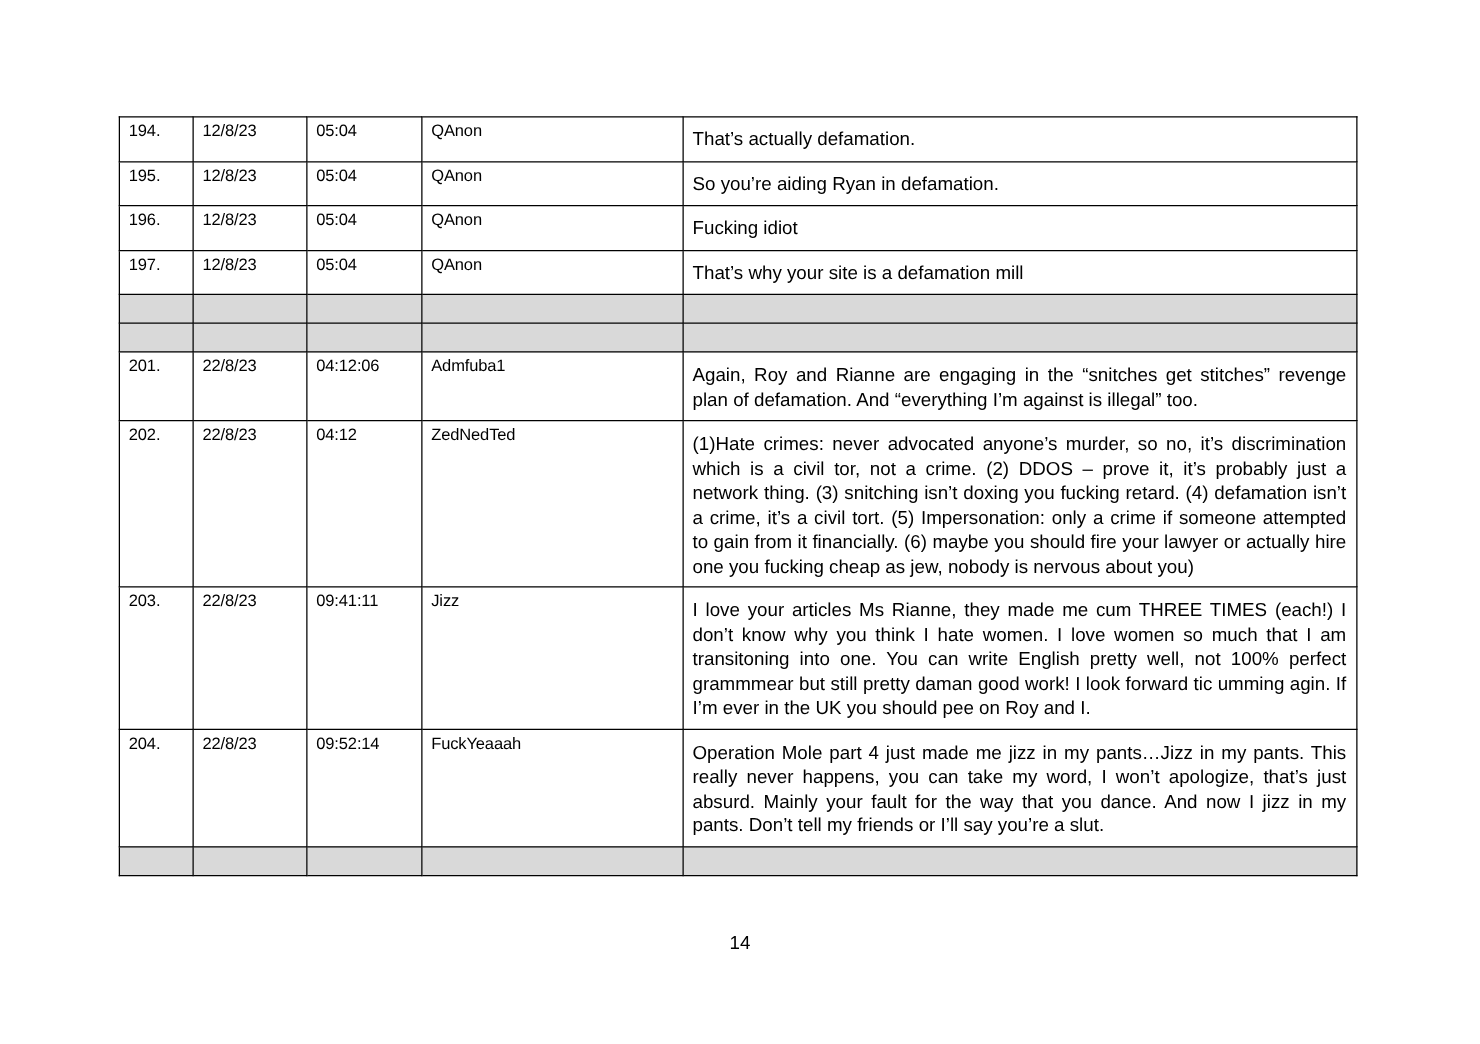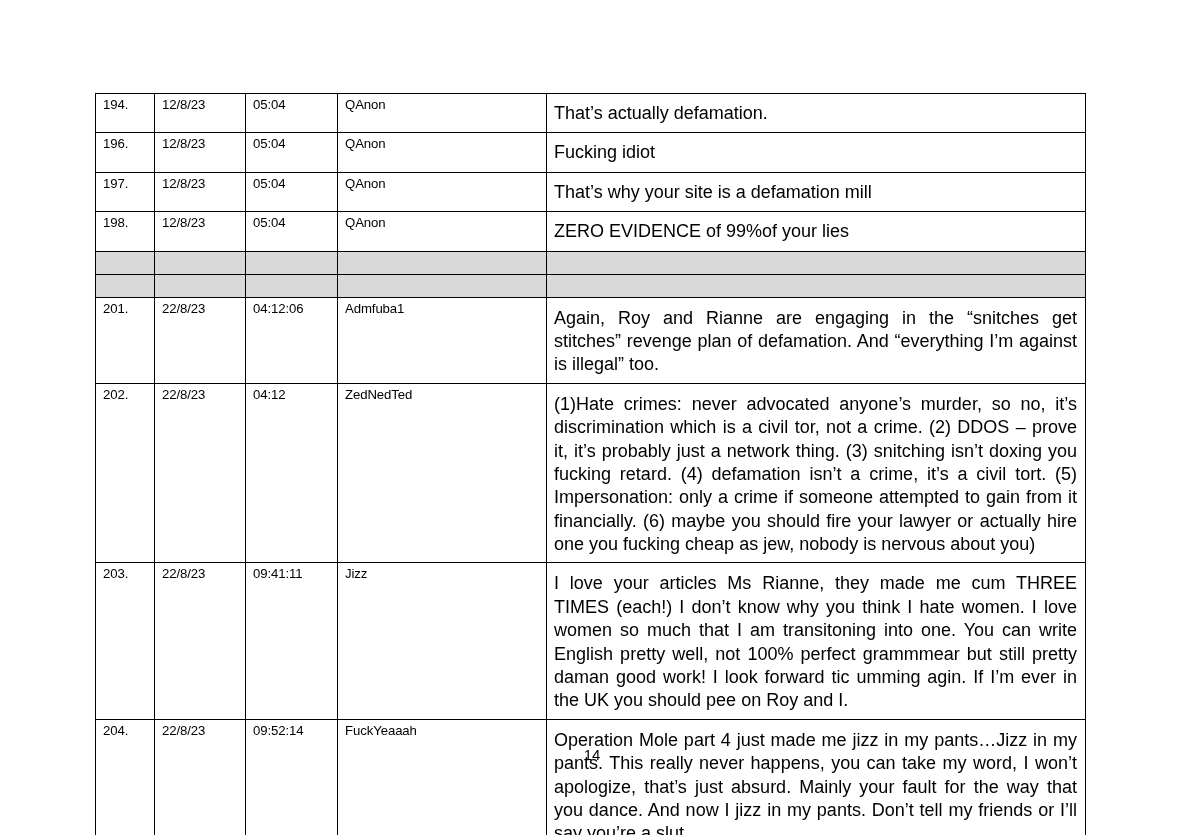--- a/index.html
+++ b/index.html
@@ -46,21 +46,21 @@
 
   td.num, td.date, td.time, td.user {
     padding: 4px 0 4px 7px;
     white-space: nowrap;
     letter-spacing: -0.1px;
   }
   td.msg {
     padding: 9px 8px 6px 7px;
     text-align: justify;
     text-justify: inter-word;
-    font-size: 18px;
+    font-size: 15px;
     line-height: 1.30;
     hyphens: none;
   }
   td.msg.single {
     padding: 8px 8px 7px 7px;
     text-align: left;
   }
   tr.spacer td {
     background: #d9d9d9;
     height: 22px;
@@ -90,39 +90,39 @@
     </colgroup>
     <tbody>
         <tr>
           <td class="num">194.</td>
           <td class="date">12/8/23</td>
           <td class="time">05:04</td>
           <td class="user">QAnon</td>
           <td class="msg single">That’s actually defamation.</td>
         </tr>
         <tr>
+          <td class="num">195.</td>
+          <td class="date">12/8/23</td>
+          <td class="time">05:04</td>
+          <td class="user">QAnon</td>
+          <td class="msg single">So you’re aiding Ryan in defamation.</td>
+        </tr>
+        <tr>
           <td class="num">196.</td>
           <td class="date">12/8/23</td>
           <td class="time">05:04</td>
           <td class="user">QAnon</td>
           <td class="msg single">Fucking idiot</td>
         </tr>
         <tr>
           <td class="num">197.</td>
           <td class="date">12/8/23</td>
           <td class="time">05:04</td>
           <td class="user">QAnon</td>
           <td class="msg single">That’s why your site is a defamation mill</td>
-        </tr>
-        <tr>
-          <td class="num">198.</td>
-          <td class="date">12/8/23</td>
-          <td class="time">05:04</td>
-          <td class="user">QAnon</td>
-          <td class="msg single">ZERO EVIDENCE of 99%of your lies</td>
         </tr>
         <tr class="spacer">
           <td class="num"></td>
           <td class="date"></td>
           <td class="time"></td>
           <td class="user"></td>
           <td class="msg"></td>
         </tr>
         <tr class="spacer">
           <td class="num"></td>

